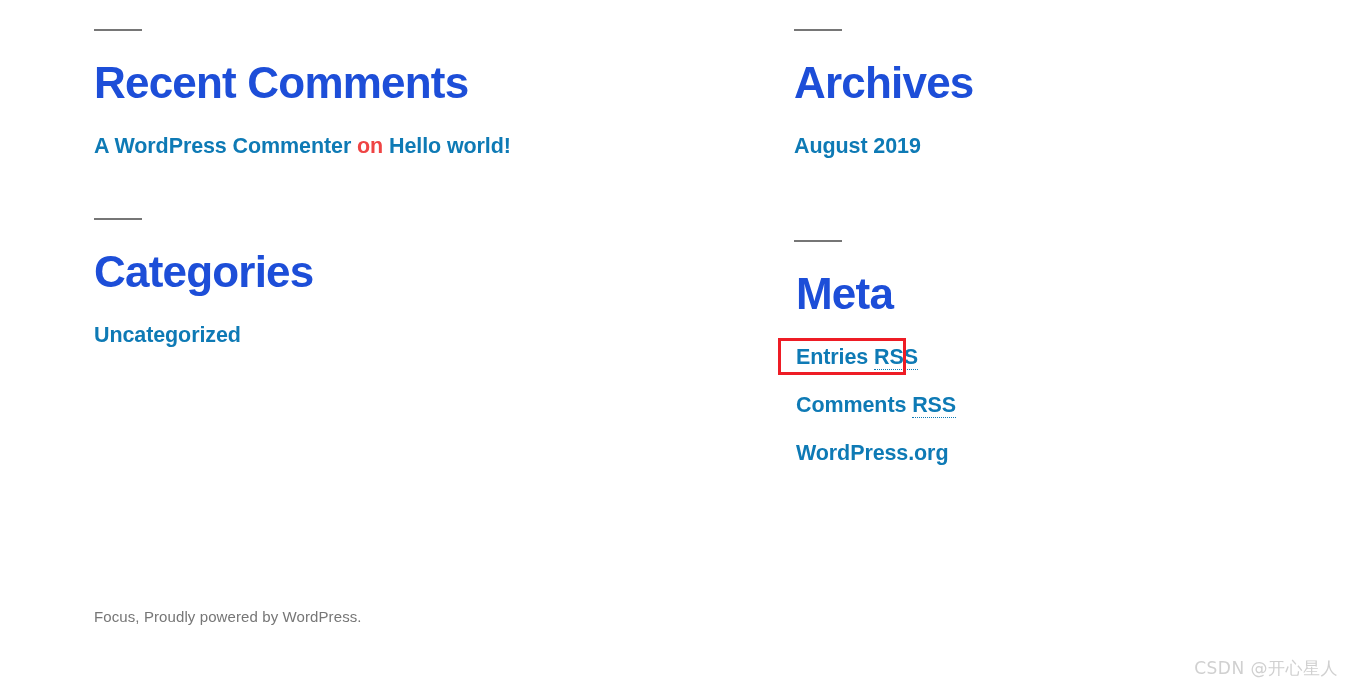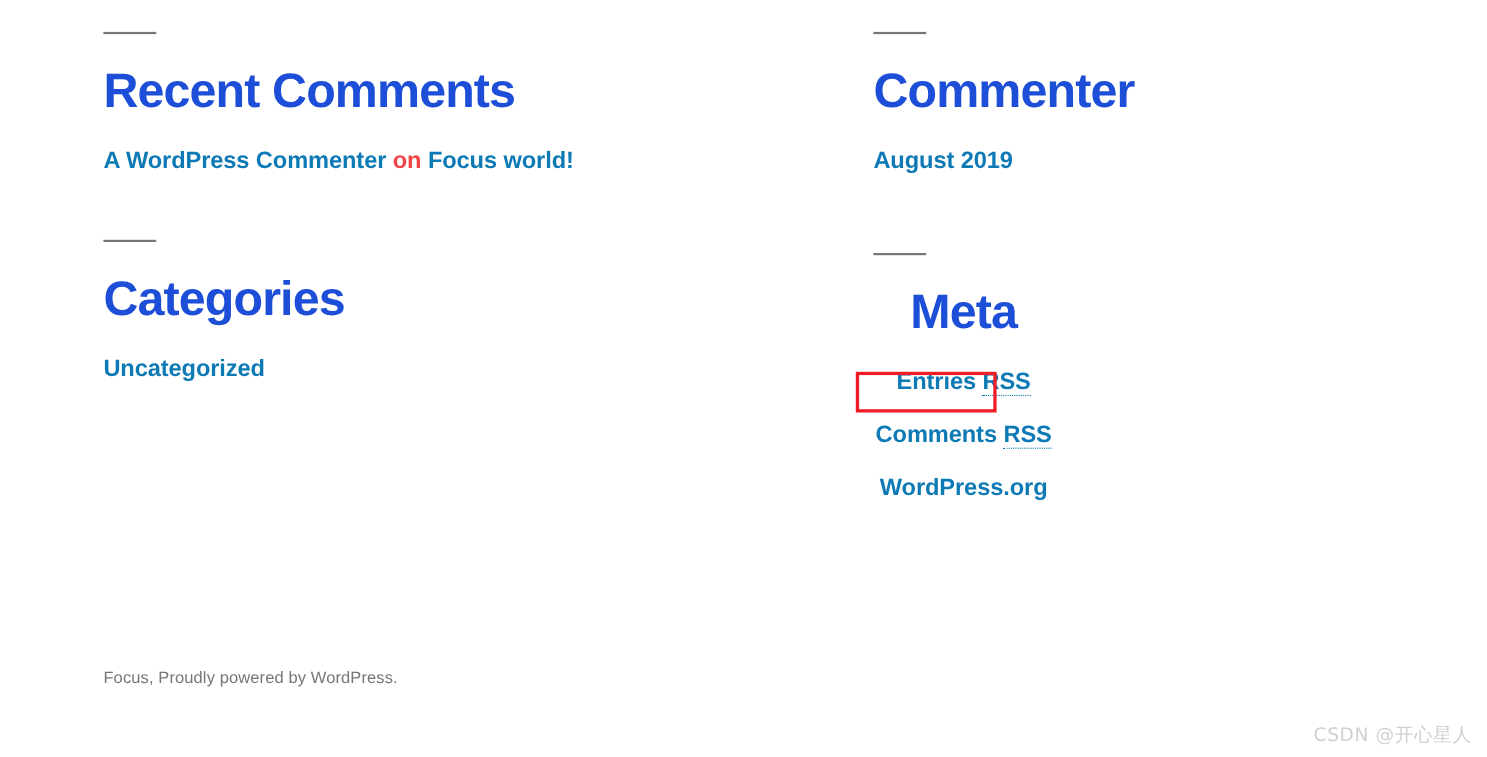--- a/index.html
+++ b/index.html
@@ -35,21 +35,21 @@
 
   .widget {
     position: absolute;
     left: 0;
   }
 
   
   .w-recent-comments { top: 29px; }
   .w-categories      { top: 218px; }
   .w-archives        { top: 29px; }
-  .w-meta            { top: 230px; text-align: center; }
+  .w-meta            { top: 240px; }
 
   
   .widget-rule {
     width: 48px;
     height: 2px;
     background: #767676;
     margin: 0 0 29px 0;
     border: 0;
     display: block;
   }
@@ -152,42 +152,42 @@
 
 <div class="widget-area">
 
   <div class="widget-col left">
 
     <section class="widget w-recent-comments">
       <span class="widget-rule"></span>
       <h2 class="widget-title">Recent Comments</h2>
       <ul class="widget-list">
         <li>
-          <a class="wp-link" href="#">A WordPress Commenter</a> <span class="sep-on">on</span> <a class="wp-link" href="#">Focus world!</a>
+          <a class="wp-link" href="#">A WordPress Commenter</a> <span class="sep-on">on</span> <a class="wp-link" href="#">Hello world!</a>
         </li>
       </ul>
     </section>
 
     <section class="widget w-categories">
       <span class="widget-rule"></span>
       <h2 class="widget-title">Categories</h2>
       <ul class="widget-list">
         <li>
           <a class="wp-link" href="#">Uncategorized</a>
         </li>
       </ul>
     </section>
 
   </div>
 
   <div class="widget-col right">
 
     <section class="widget w-archives">
       <span class="widget-rule"></span>
-      <h2 class="widget-title">Commenter</h2>
+      <h2 class="widget-title">Archives</h2>
       <ul class="widget-list">
         <li>
           <a class="wp-link" href="#">August 2019</a>
         </li>
       </ul>
     </section>
 
     <section class="widget w-meta">
       <span class="widget-rule"></span>
       <h2 class="widget-title">Meta</h2>

